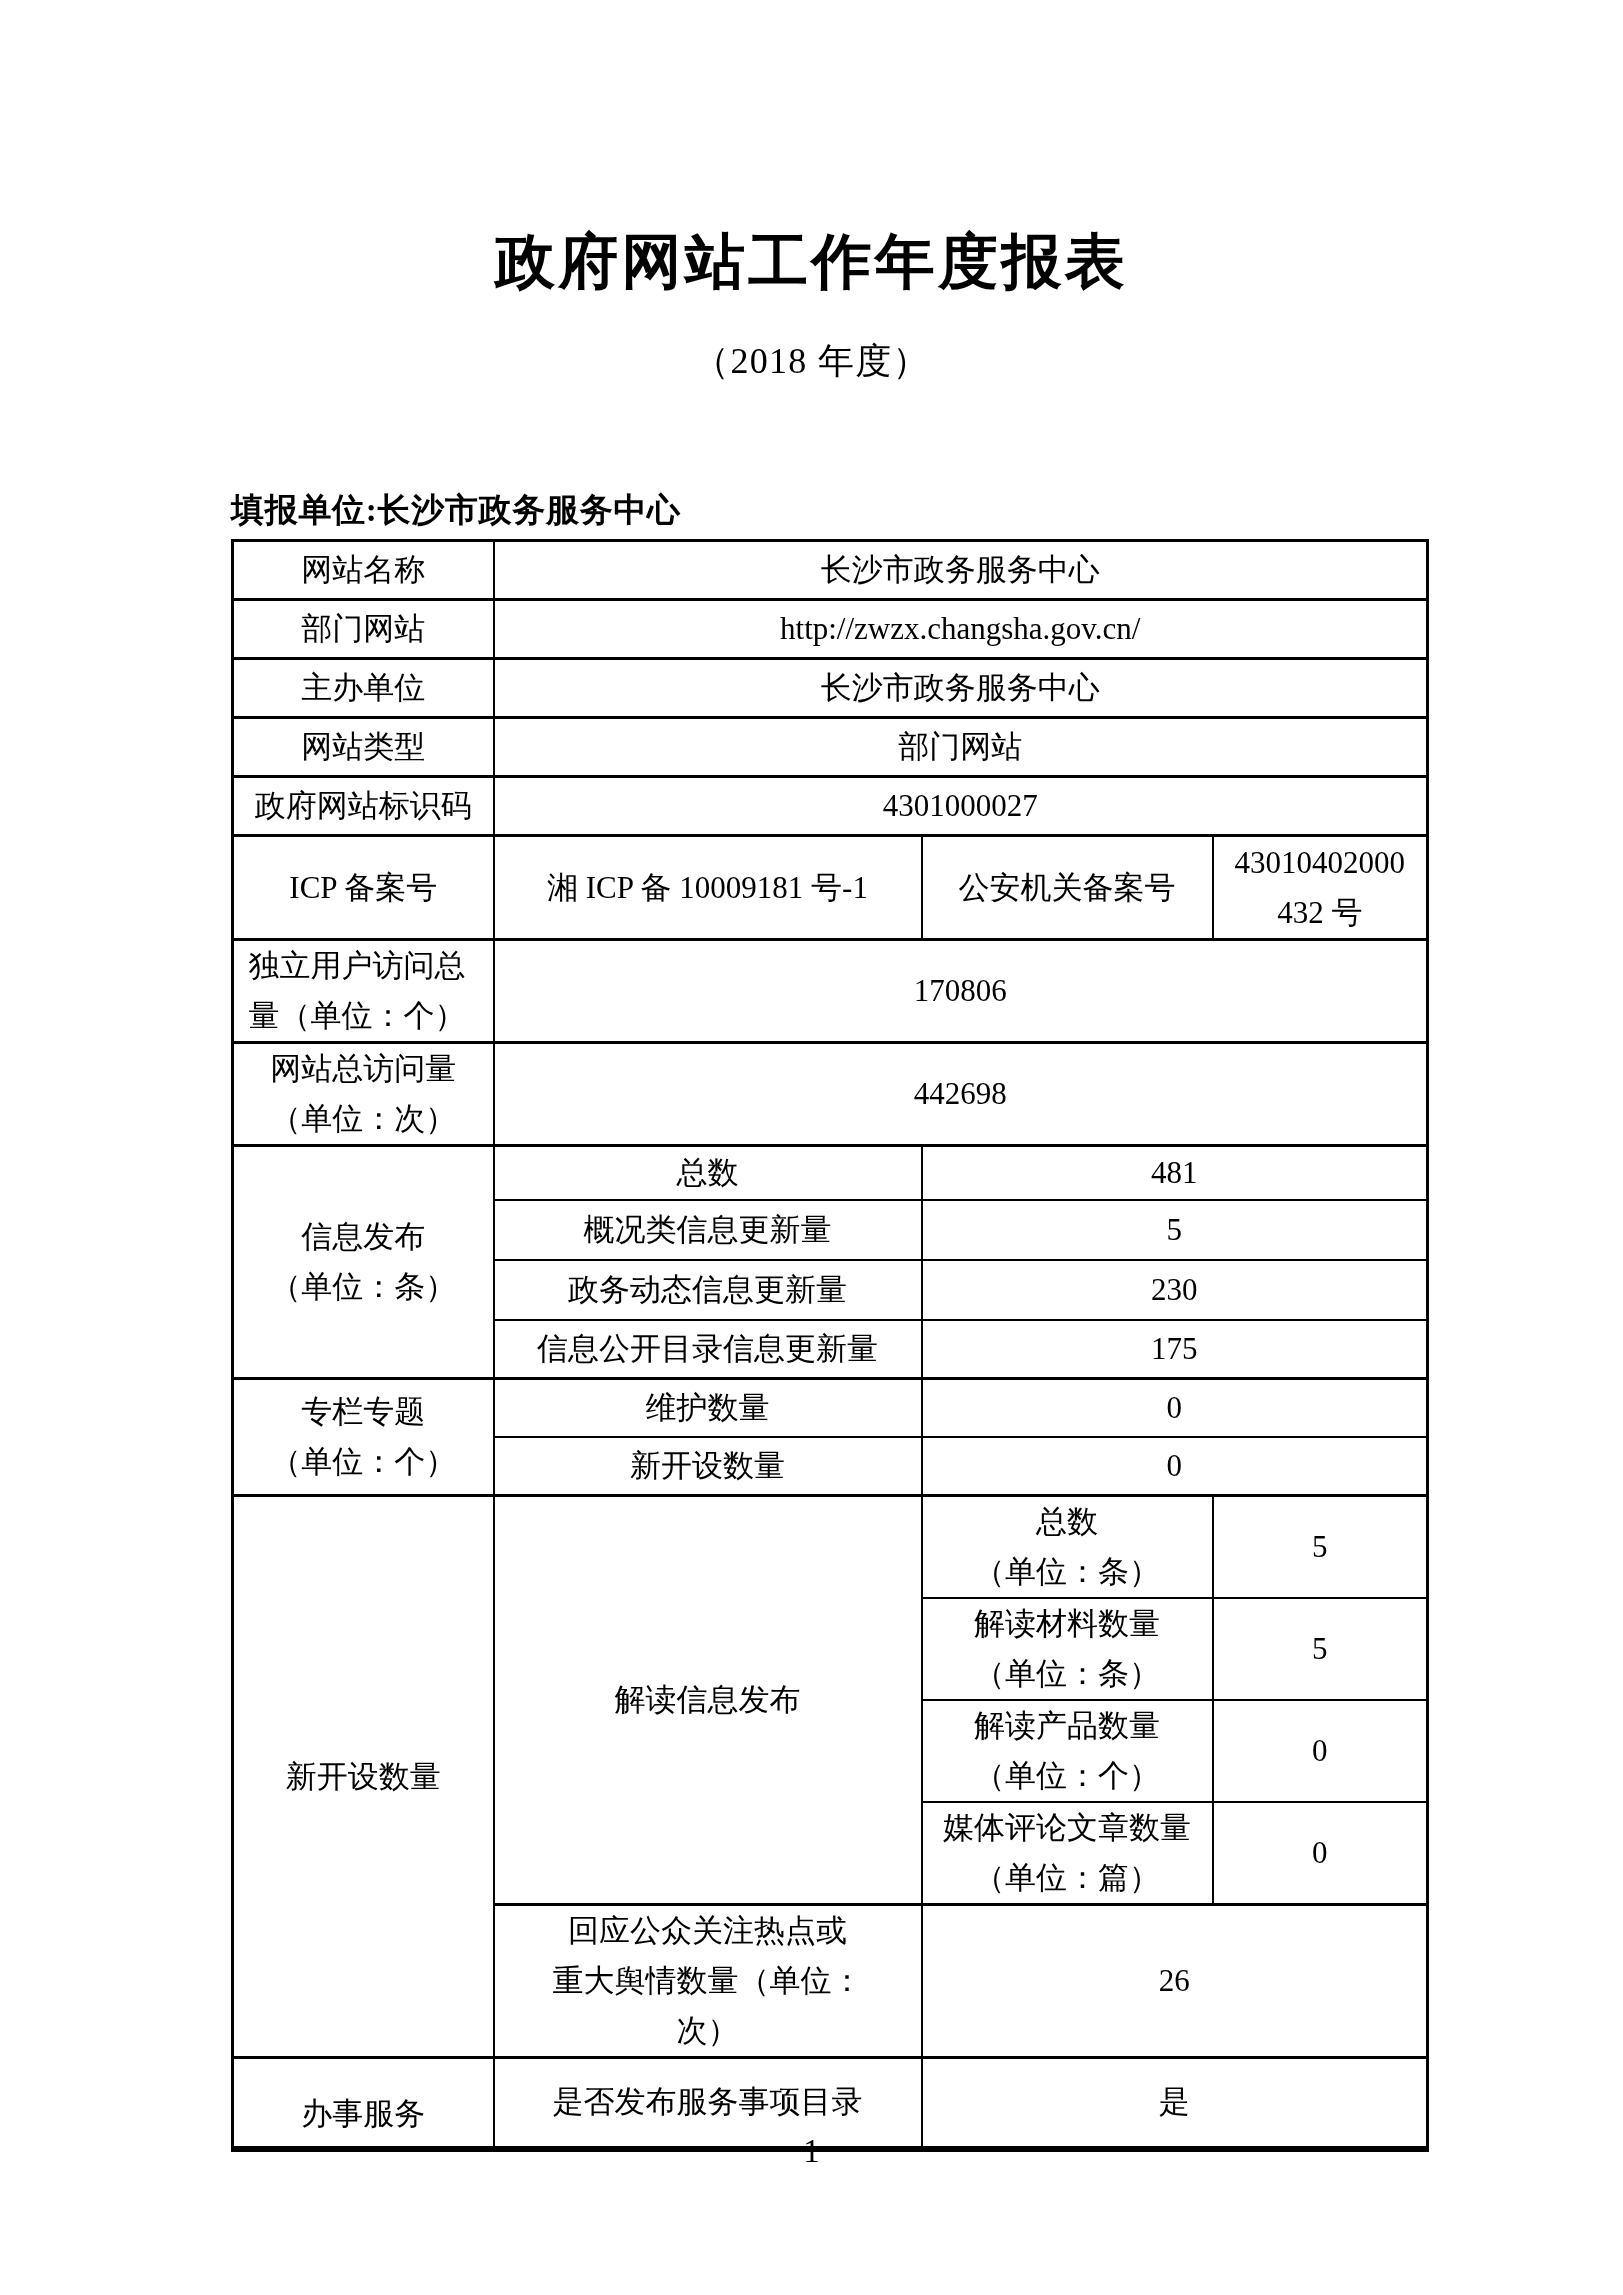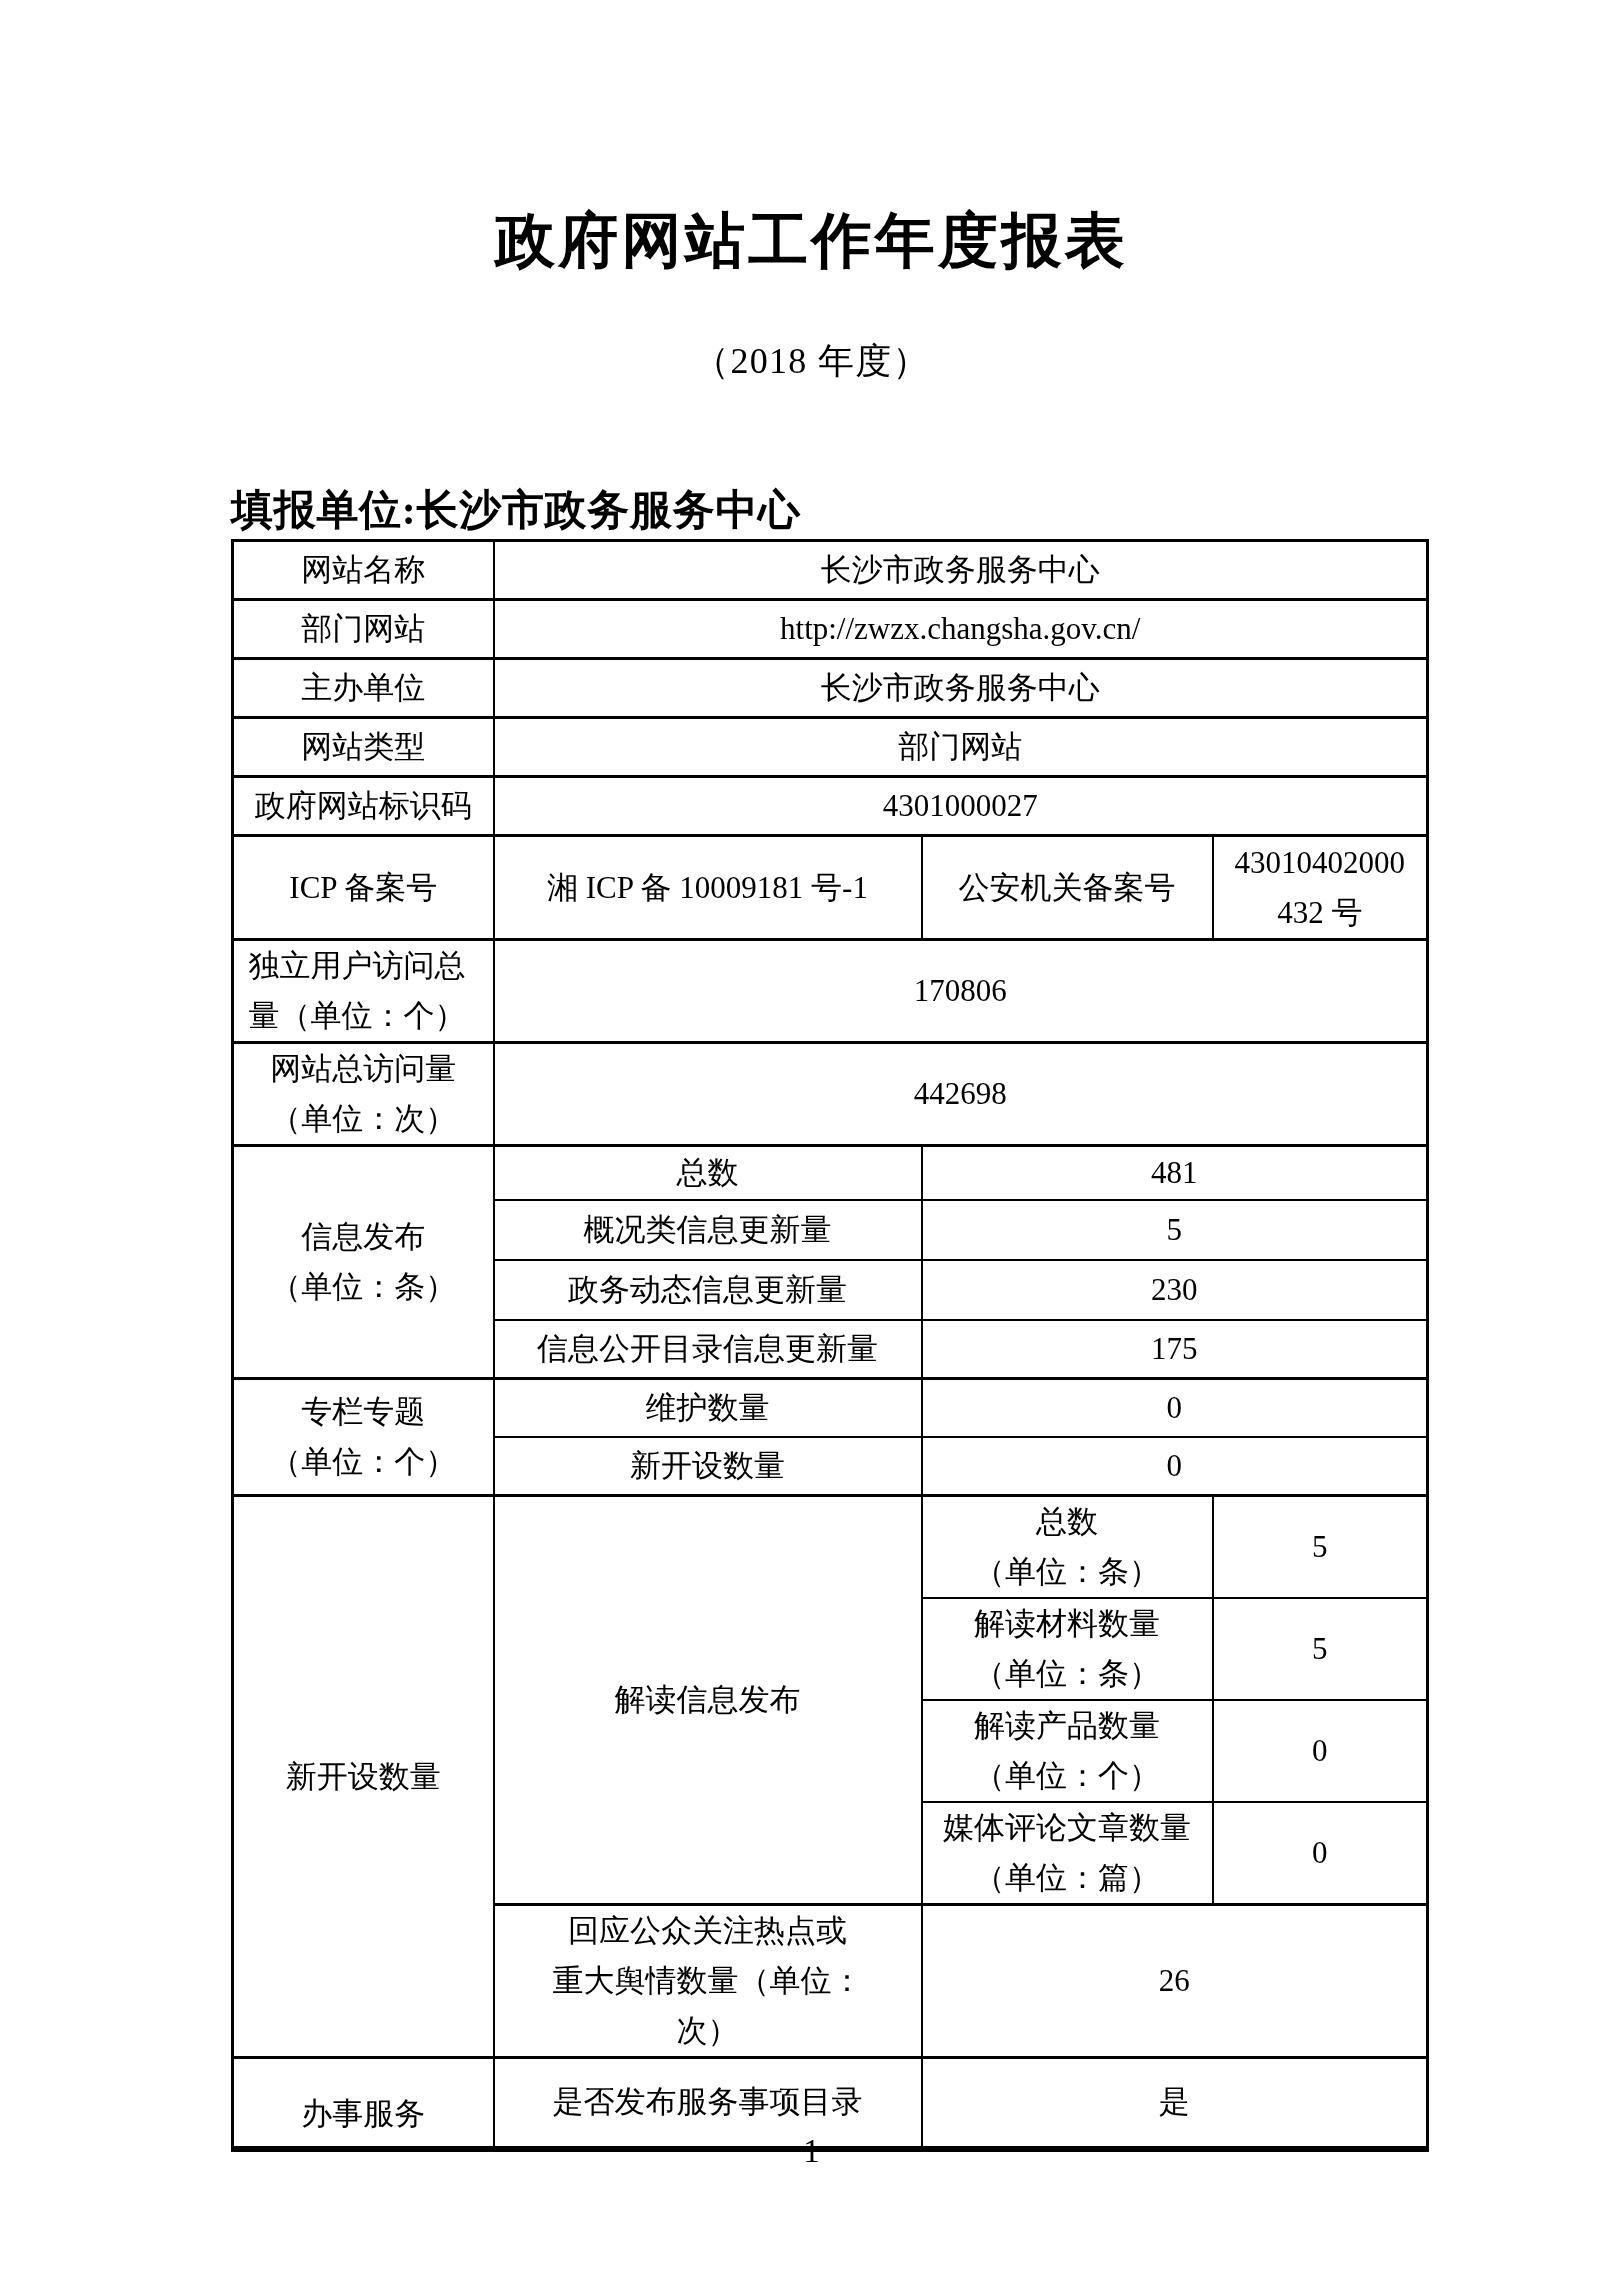--- a/index.html
+++ b/index.html
@@ -2,31 +2,31 @@
 <html style="font-size:10.5px"><head>
 <meta charset="utf-8">
 <style>
   html,body{margin:0;padding:0;}
   body{
     width:1623px;height:2295px;background:#ffffff;color:#000;
     font-family:"Liberation Serif","DejaVu Serif",serif;
     position:relative;overflow:hidden;
   }
   .doc-title{
-    position:absolute;top:206px;left:0;width:1623px;
+    position:absolute;top:227px;left:0;width:1623px;
     text-align:center;font-family:"Liberation Sans","DejaVu Sans",sans-serif;
     font-weight:bold;font-size:60px;line-height:1.15;letter-spacing:3.3px;
   }
   .doc-subtitle{
     position:absolute;top:340px;left:0;width:1623px;
     text-align:center;font-size:36px;line-height:1.2;letter-spacing:1.3px;
   }
   .filing-unit{
     position:absolute;top:490px;left:231px;
-    font-size:42px;line-height:41px;font-weight:bold;letter-spacing:0.7px;
+    font-size:33px;line-height:41px;font-weight:bold;letter-spacing:0.7px;
   }
   table.report{
     position:absolute;left:231px;top:539px;width:1195px;
     border-collapse:collapse;table-layout:fixed;
     border:3.3px solid #000;border-bottom:6.5px solid #000;
   }
   td{
     border:2px solid #000;
     text-align:center;vertical-align:middle;
     font-size:31px;line-height:50px;

